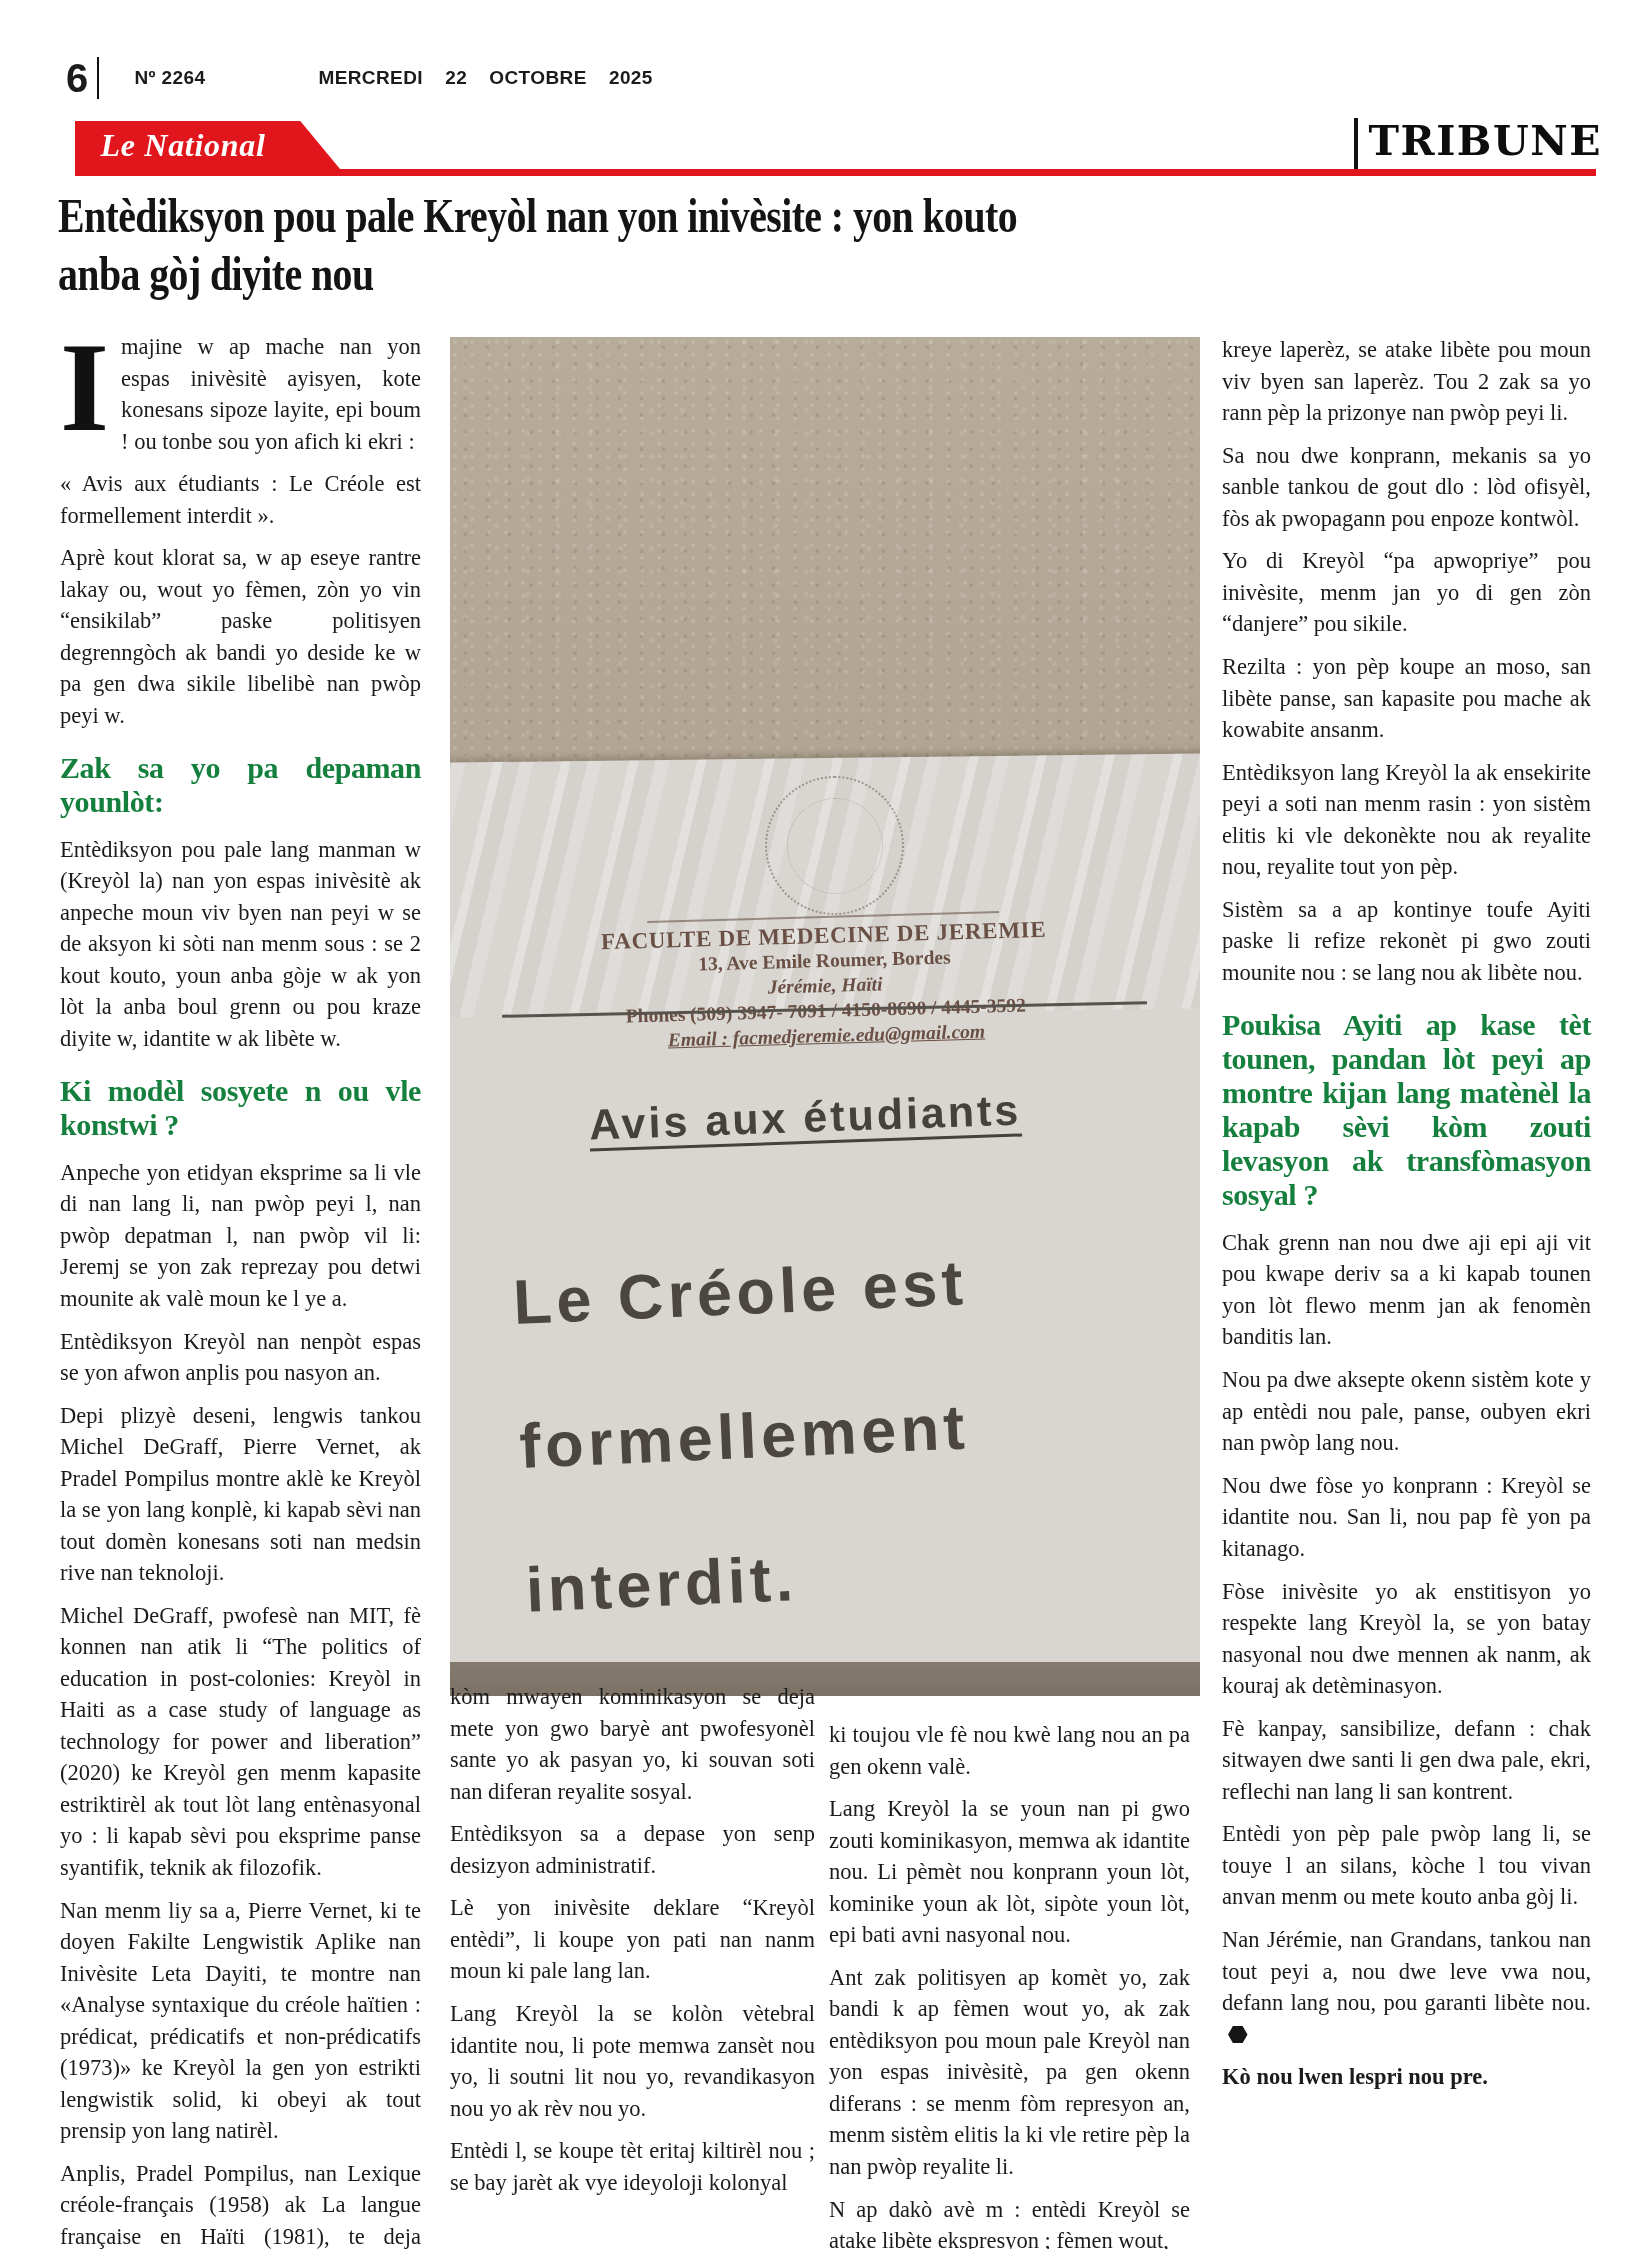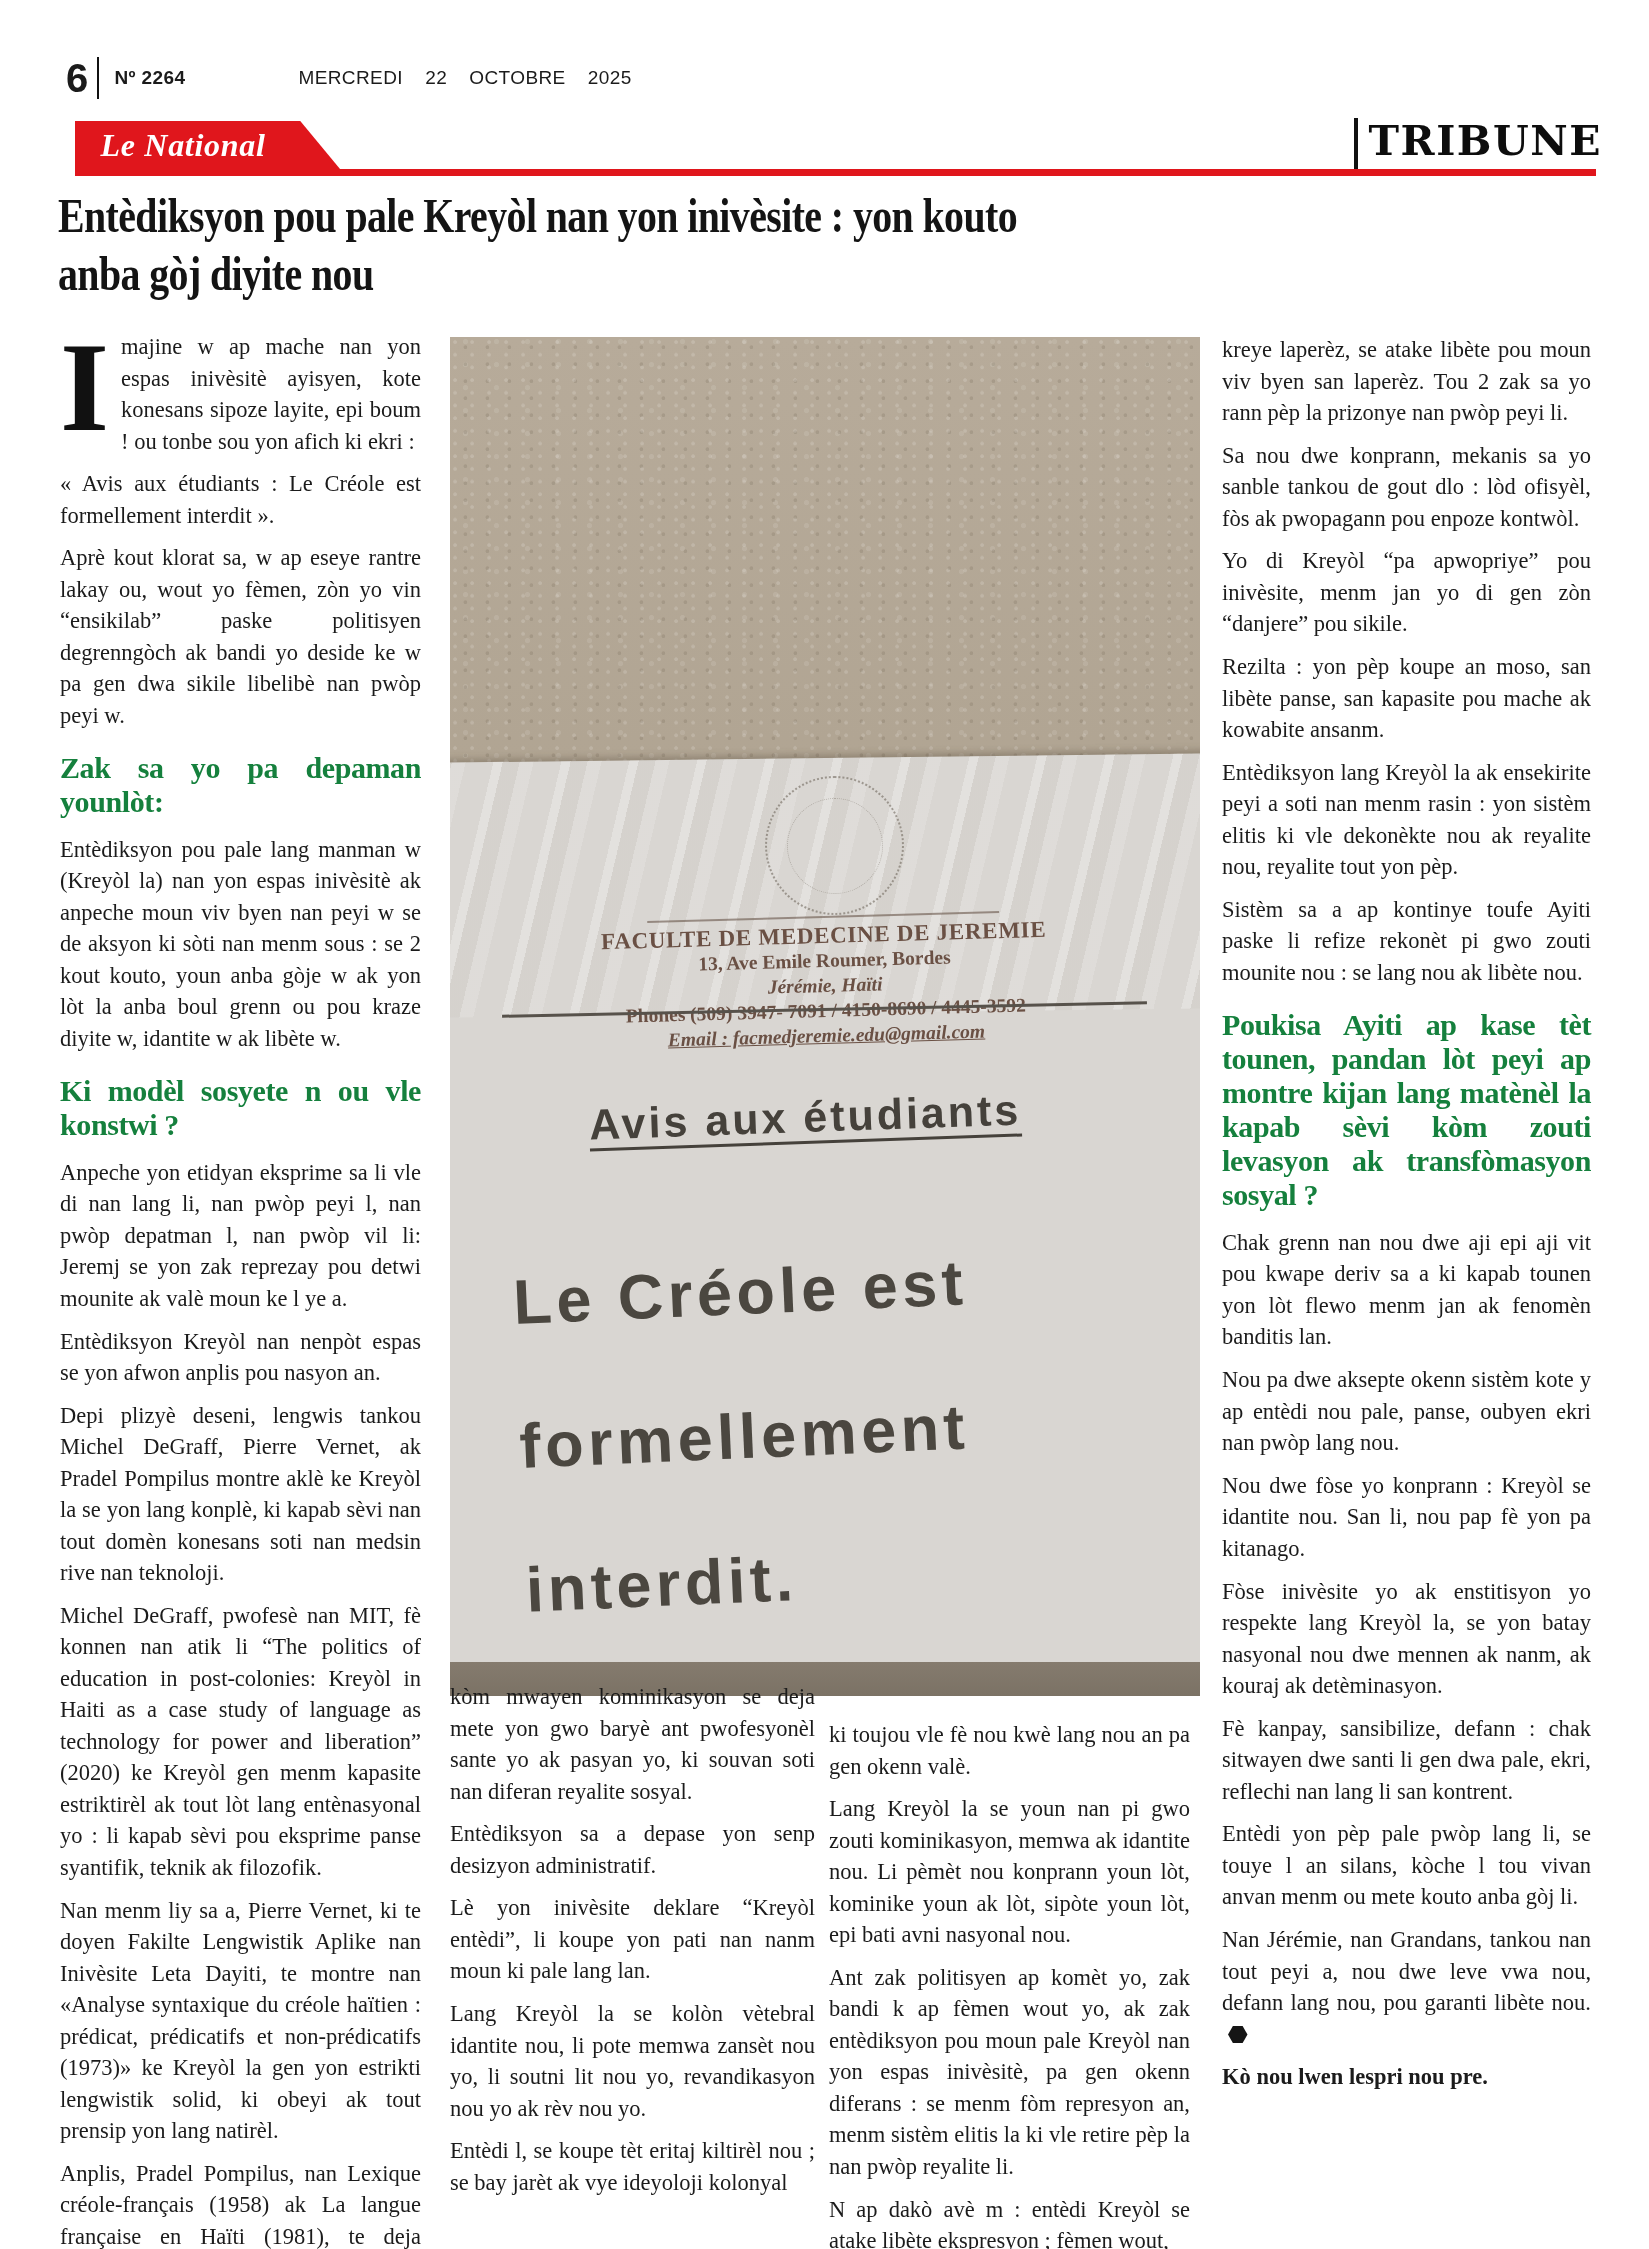--- a/index.html
+++ b/index.html
@@ -8,22 +8,22 @@
   *{margin:0;padding:0;box-sizing:border-box;}
   html,body{background:#888;}
   .page{
     position:relative;width:1650px;height:2250px;background:#ffffff;overflow:hidden;
     font-family:"Liberation Serif", serif;color:#1b1b1b;margin:0 auto;
   }
   
   .folio{position:absolute;left:66px;top:57px;display:flex;align-items:center;font-family:"Liberation Sans",sans-serif;}
   .pagenum{font-weight:bold;font-size:40px;line-height:40px;}
   .folio-divider{width:2.2px;height:42px;background:#111;margin:0 15px 0 9px;}
-  .issue{font-weight:bold;font-size:19px;letter-spacing:0.4px;}
-  .date{font-weight:normal;font-size:19px;margin-left:90px;word-spacing:16.5px;letter-spacing:0.4px;padding-left:23px;}
+  .issue{font-weight:bold;font-size:19px;letter-spacing:0.4px;margin-left:20px;}
+  .date{font-weight:bold;font-size:19px;margin-left:90px;word-spacing:16.5px;letter-spacing:0.4px;padding-left:23px;}
   .brand-flag{
     position:absolute;left:75px;top:121px;width:265px;height:48px;background:var(--red);
     clip-path:polygon(0 0,85% 0,100% 100%,0 100%);display:flex;align-items:center;
   }
   .brand{color:#fff;font-style:italic;font-weight:bold;font-size:32px;padding-left:25.5px;letter-spacing:0.7px;}
   .red-rule{position:absolute;left:75px;top:169px;width:1521px;height:6.7px;background:var(--red);}
   .section-divider{position:absolute;left:1354px;top:118px;width:3.7px;height:51px;background:#111;}
   .section{position:absolute;right:48px;top:117px;font-family:"DejaVu Serif",serif;font-weight:bold;font-size:41px;letter-spacing:1.5px;color:#0d0d0d;}
   
   .headline{

